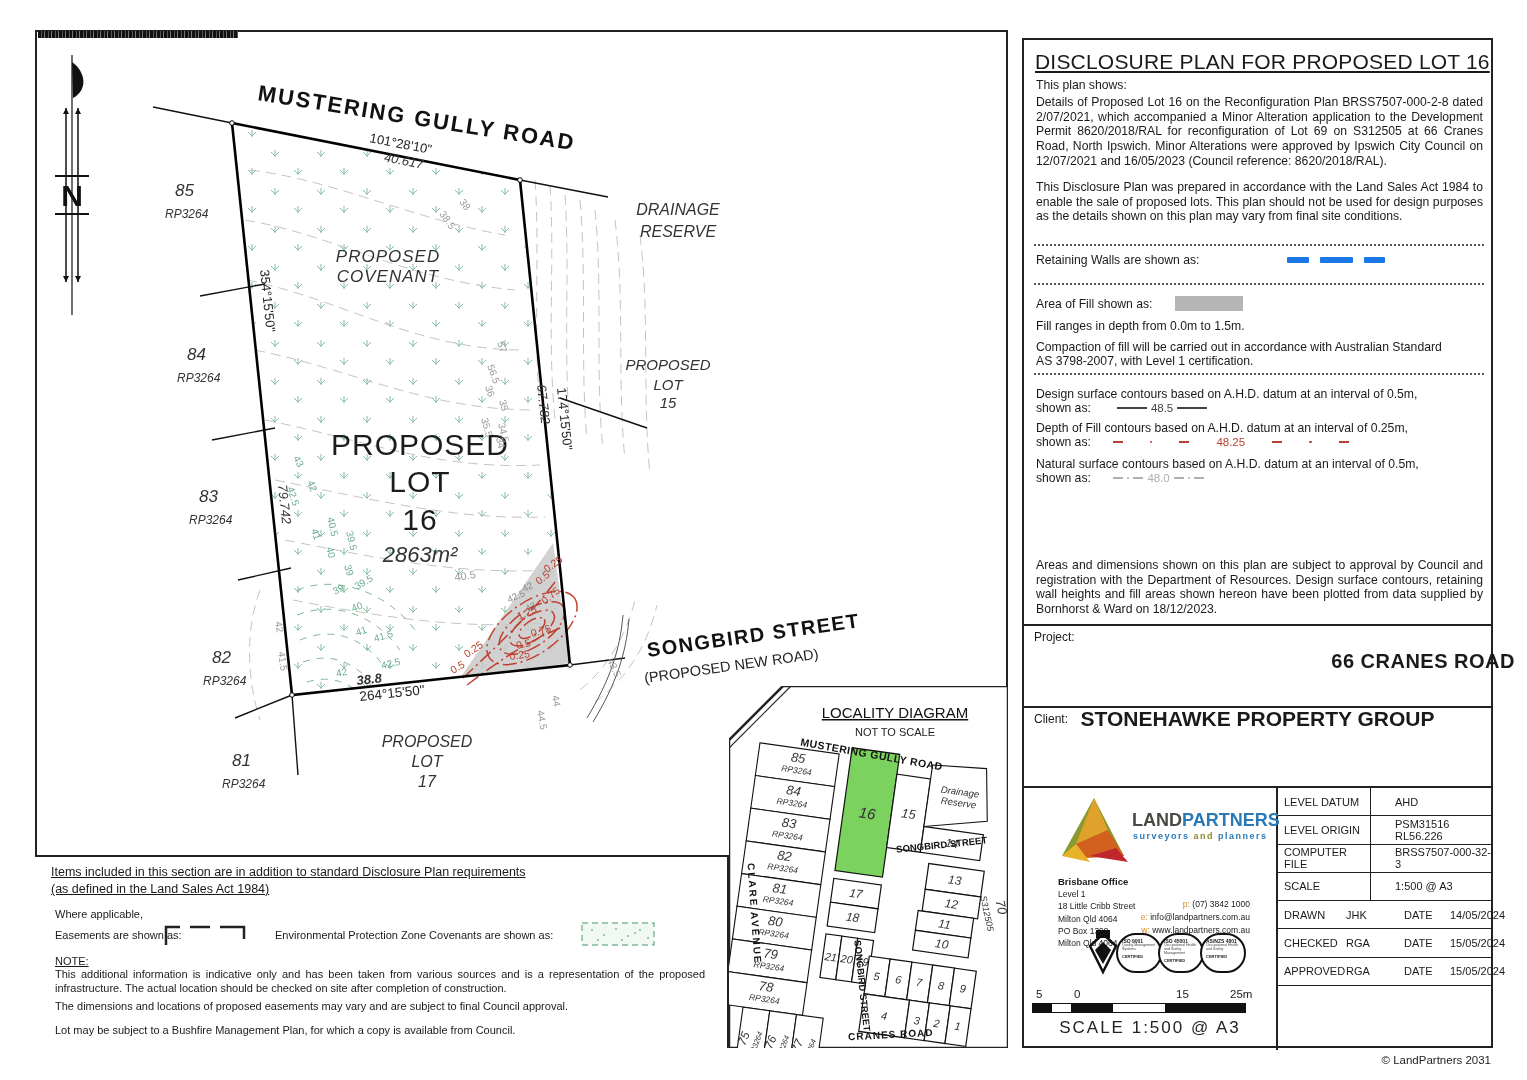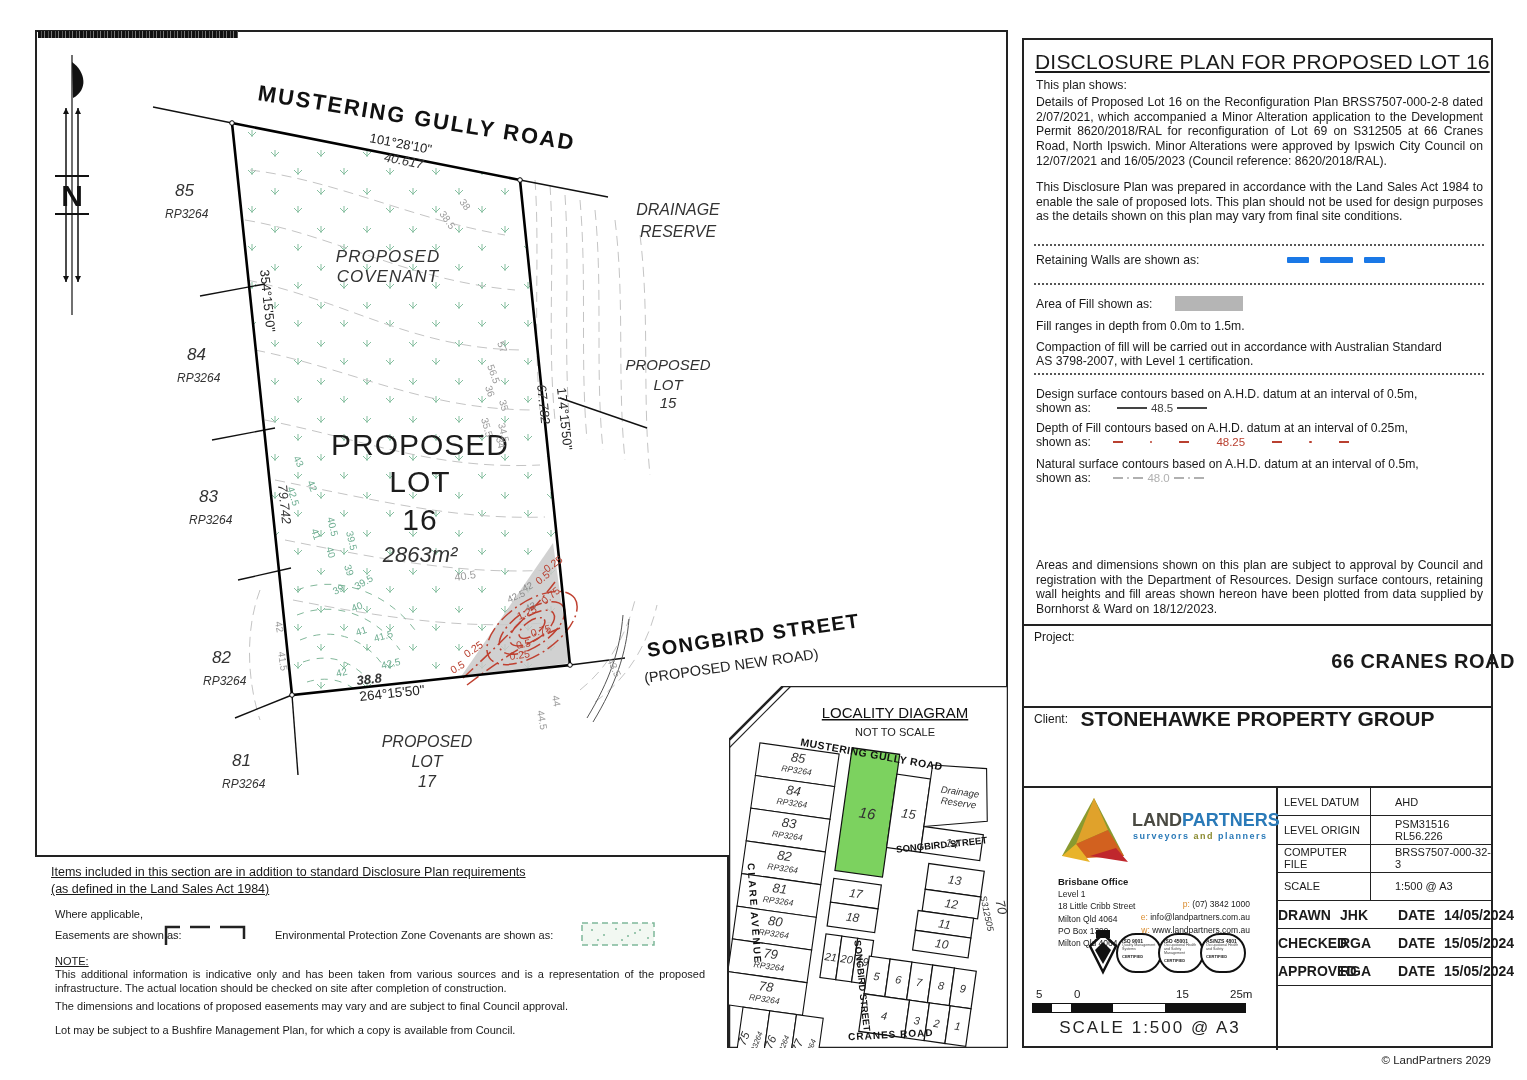--- a/index.html
+++ b/index.html
@@ -22,21 +22,21 @@
   .legend-row{position:absolute;left:12px;font-size:12.2px;display:flex;align-items:center;gap:8px;}
   .rw-dash{height:5.5px;background:var(--retaining,#1a78e6);border-radius:1px;}
   .fill-swatch{width:68px;height:15px;background:var(--fillgray,#b5b5b5);}
   .seg{height:1.6px;background:#444;}
   .dot{width:2.5px;height:2.5px;border-radius:50%;background:#444;}
   .dd-red .seg,.dd-red .dot{background:var(--ctr-red,#b94030);}
   .dd-lt .seg,.dd-lt .dot{background:#b0b0b0;}
   .sym{display:inline-flex;align-items:center;gap:4px;}
   .kv{display:grid;grid-template-columns:86px 1fr;align-items:center;border-bottom:1.5px solid #222;font-size:11px;padding-left:6px;box-sizing:border-box;}
   .kv>.v{border-left:1.5px solid #222;padding-left:24px;align-self:stretch;display:flex;align-items:center;}
-  .sig{display:grid;grid-template-columns:62px 58px 46px 1fr;align-items:center;border-bottom:1.5px solid #222;font-size:14px;padding-left:0;box-sizing:border-box;font-weight:bold;}
+  .sig{display:grid;grid-template-columns:62px 58px 46px 1fr;align-items:center;border-bottom:1.5px solid #222;font-size:11px;padding-left:6px;box-sizing:border-box;}
   .cl-g{fill:#6fae92;}.cl-n{fill:#9a9a9a;}.cl-d{fill:#8a8a8a;}.cl-f{fill:var(--ctr-red,#b94030);}
   svg text{font-family:"Liberation Sans",sans-serif;}
   .cad{font-style:italic;fill:#333;}
   .copyright{font-size:11.5px;color:#222;}
 </style>
 </head>
 <body>
 
 <div id="page">
 
@@ -644,14 +644,14 @@
           <span style="width:19px;background:#fff;"></span>
         <span style="width:42px;background:#111;"></span>
           <span style="width:52px;background:#fff;"></span>
         <span style="width:80px;background:#111;"></span>
       </div>
       <div class="abs" style="left:0;top:32px;width:252px;text-align:center;font-size:17px;letter-spacing:2px;color:#222;">SCALE  1:500 @ A3</div>
     </div>
 
   </div>
 
-  <div class="t copyright" style="right:36px;top:1054px;">© LandPartners 2029</div>
+  <div class="t copyright" style="right:36px;top:1054px;">© LandPartners 2031</div>
 </div>
 
 </body></html>

